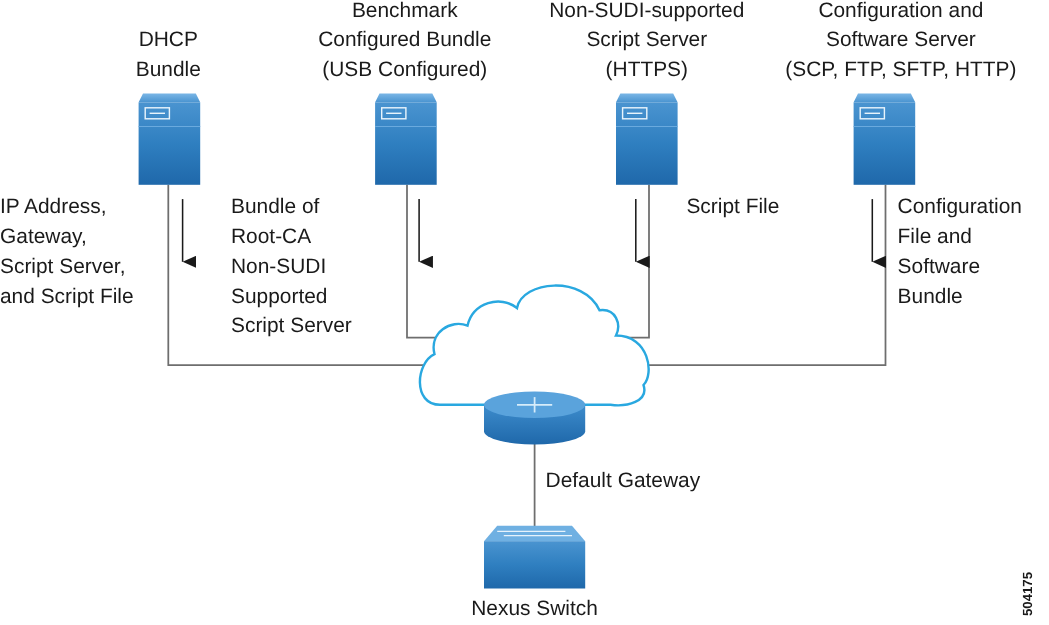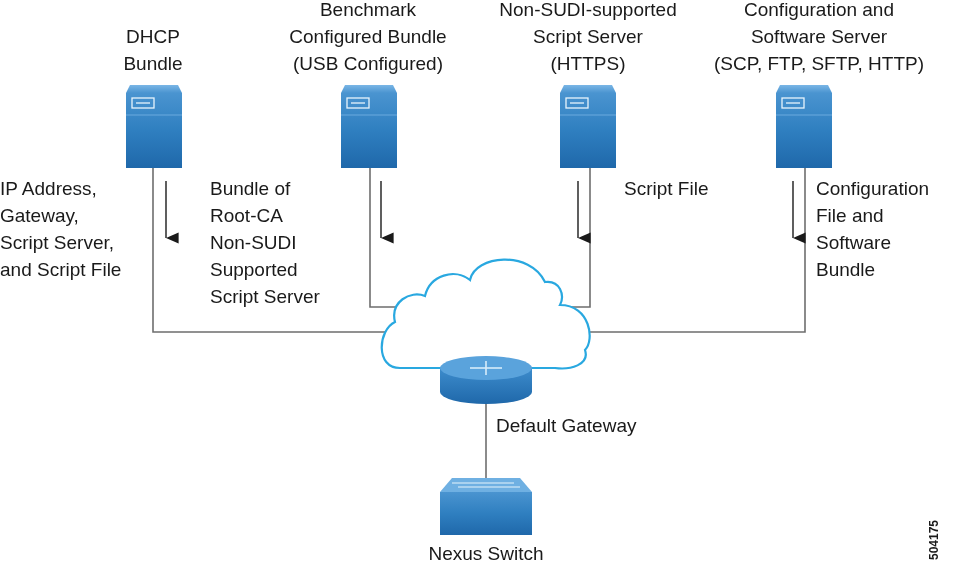--- a/index.html
+++ b/index.html
@@ -141,16 +141,16 @@
 <div class="label left" style="left:624px; top:175px;">
   <div>Script File</div>
 </div>
 <div class="label left" style="left:816px; top:175px;">
   <div>Configuration</div>
   <div>File and</div>
   <div>Software</div>
   <div>Bundle</div>
 </div>
 
-<div class="label left" style="left:496px; top:412px;">Default Gateway</div>
+<div class="label left" style="left:496px; top:424px;">Default Gateway</div>
 <div class="label center" style="left:386px; top:540px; width:200px;">Nexus Switch</div>
 
 <div class="fig-id" style="left:927px; top:560px;">504175</div>
 
 </body></html>

